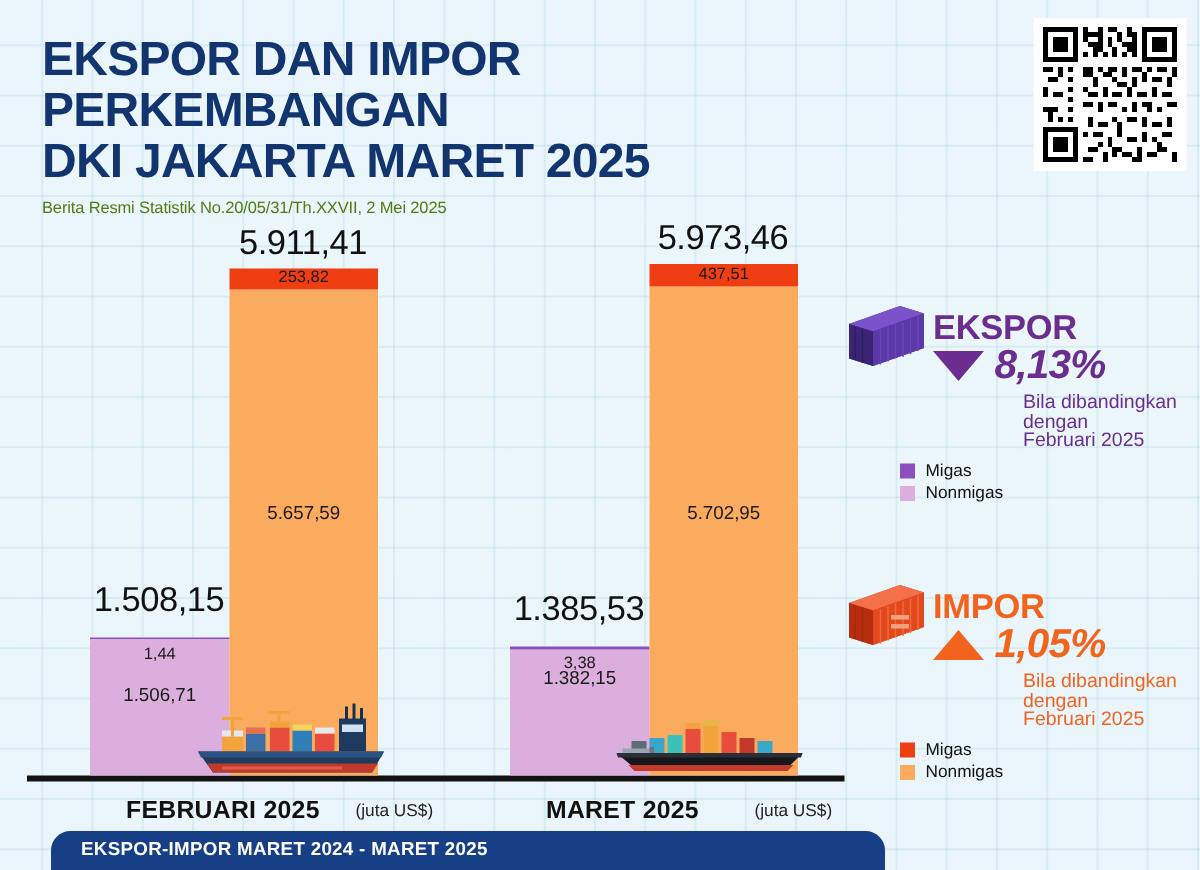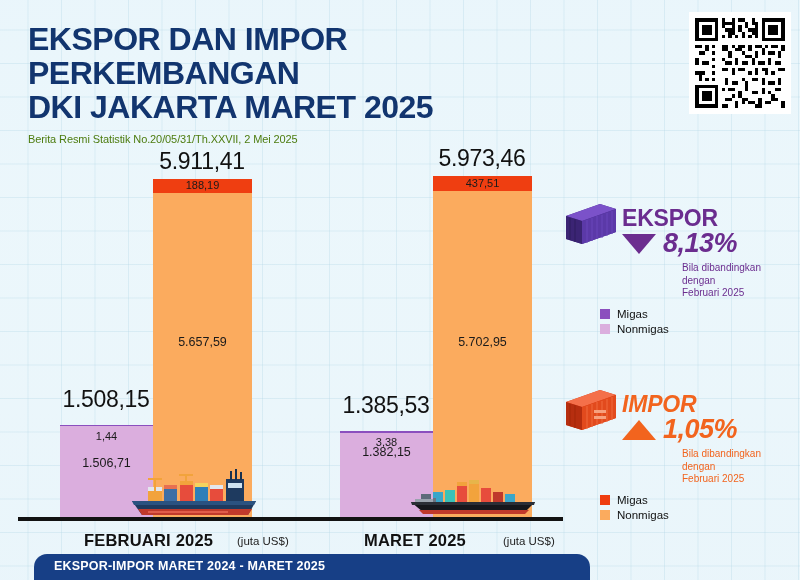--- a/index.html
+++ b/index.html
@@ -70,21 +70,21 @@
     position:absolute;left:60px;top:3px;
     font-size:23px;font-weight:bold;letter-spacing:-.2px;
   }
   .panel-pct-row{position:absolute;left:60px;top:26px;display:flex;align-items:center;font-style:italic;}
   .tri{width:0;height:0;margin-right:7px;}
   .tri-down{border-left:17px solid transparent;border-right:17px solid transparent;border-top:20px solid #6b2d8f;}
   .tri-up{border-left:17px solid transparent;border-right:17px solid transparent;border-bottom:20px solid #f2641e;}
   .panel-pct{font-size:27px;font-weight:bold;letter-spacing:-.5px;}
   .panel-note{
     position:absolute;left:120px;top:60px;
-    font-size:10px;line-height:12.5px;
+    font-size:13px;line-height:12.5px;
   }
   .panel-legend{position:absolute;left:38px;top:106px;}
   .legend-row{display:flex;align-items:center;margin-bottom:3px;}
   .legend-sw{width:10px;height:10px;margin-right:7px;}
   .legend-txt{font-size:11.5px;color:#111;}
   .container-icon{position:absolute;left:2px;top:0;}
   
   #footer{
     position:absolute;left:34px;bottom:0;width:556px;height:26px;
     background:#173f86;border-radius:13px 13px 0 0;
@@ -242,21 +242,21 @@
       <div class="seg" style="bottom:91px;height:1px;background:#8b4fbe;"></div>
       <div class="seg-label" style="bottom:47px;">1.506,71</div>
       <div class="seg-label" style="bottom:75px;font-size:11px;">1,44</div>
     </div>
     <div class="bar-total" style="left:26px;bottom:104px;">1.508,15</div>
 
     <div class="bar" style="left:153px;width:99px;height:338px;">
       <div class="seg" style="bottom:0;height:324px;background:#fbab5e;"></div>
       <div class="seg" style="bottom:324px;height:14px;background:#ef3e11;"></div>
       <div class="seg-label" style="bottom:168px;">5.657,59</div>
-      <div class="seg-label" style="bottom:326px;font-size:11px;">188,19</div>
+      <div class="seg-label" style="bottom:326px;font-size:11px;">253,82</div>
     </div>
     <div class="bar-total" style="left:122px;bottom:342px;">5.911,41</div>
 
     <svg class="ship" style="left:118px;bottom:0;width:152px;height:52px;" viewBox="0 0 152 52">
       <g>
         <rect x="30" y="26" width="14" height="10" fill="#f2a33c"></rect>
         <rect x="30" y="22" width="14" height="4" fill="#e3e7ee"></rect>
         <rect x="46" y="24" width="13" height="12" fill="#3d6fa6"></rect>
         <rect x="46" y="20" width="13" height="4" fill="#e76f51"></rect>
         <rect x="62" y="20" width="13" height="16" fill="#e74c3c"></rect>
@@ -387,21 +387,21 @@
         <line x1="43" y1="11" x2="43" y2="34"></line>
           <line x1="48" y1="9" x2="48" y2="32"></line>
       </g>
       <g stroke="#a32709" stroke-width="1">
         <line x1="6" y1="16" x2="6" y2="38"></line>
           <line x1="11" y1="17" x2="11" y2="40"></line>
       </g>
       <rect x="30" y="22" width="12" height="3" fill="#f7a07f"></rect>
       <rect x="30" y="28" width="12" height="3" fill="#f7a07f"></rect>
     </svg>
-    <div class="panel-title" style="color:#f2641e;font-style:italic;">IMPOR</div>
+    <div class="panel-title" style="color:#f2641e;">IMPOR</div>
   </div>
   <div class="panel-pct-row">
     <div class="tri tri-up"></div>
     <div class="panel-pct" style="color:#f2641e;">1,05%</div>
   </div>
   <div class="panel-note" style="color:#f2641e;">
     <div>Bila dibandingkan</div>
     <div>dengan</div>
     <div>Februari 2025</div>
   </div>

